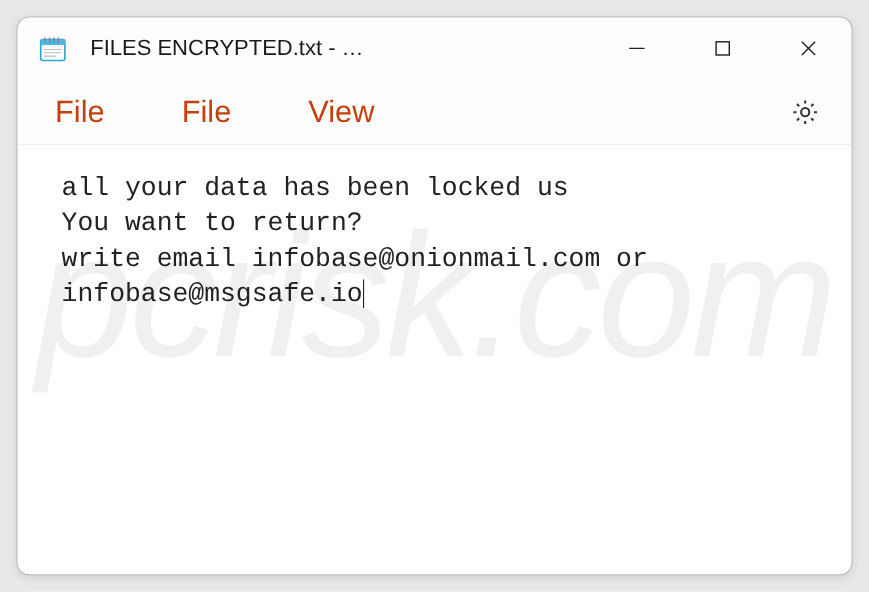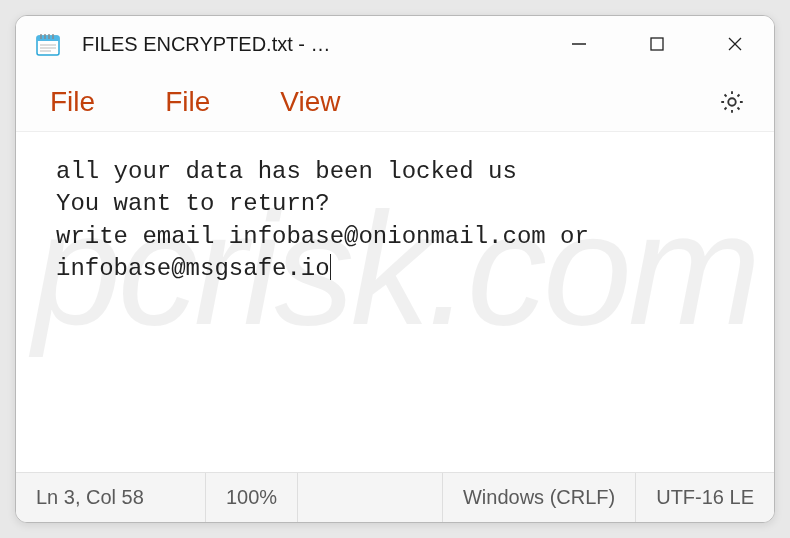--- a/index.html
+++ b/index.html
@@ -192,21 +192,14 @@
         <circle cx="12" cy="12" r="3.2"></circle>
         <path d="M12 2.8v2.4M12 18.8v2.4M21.2 12h-2.4M5.2 12H2.8M18.4 5.6l-1.7 1.7M7.3 16.7l-1.7 1.7M18.4 18.4l-1.7-1.7M7.3 7.3 5.6 5.6"></path>
       </svg>
     </div>
   </div>
 
   <div class="editor"><span>all your data has been locked us</span>
 <span>You want to return?</span>
 <span>write email infobase@onionmail.com or infobase@msgsafe.io</span><span class="cursor"></span></div>
 
-  <div class="statusbar">
-    <div class="status-cell" style="min-width:190px">Ln 3, Col 58</div>
-    <div class="status-cell">100%</div>
-    <div class="status-spacer"></div>
-    <div class="status-cell">Windows (CRLF)</div>
-    <div class="status-cell">UTF-16 LE</div>
-  </div>
 
 </div>
 
 </body></html>

